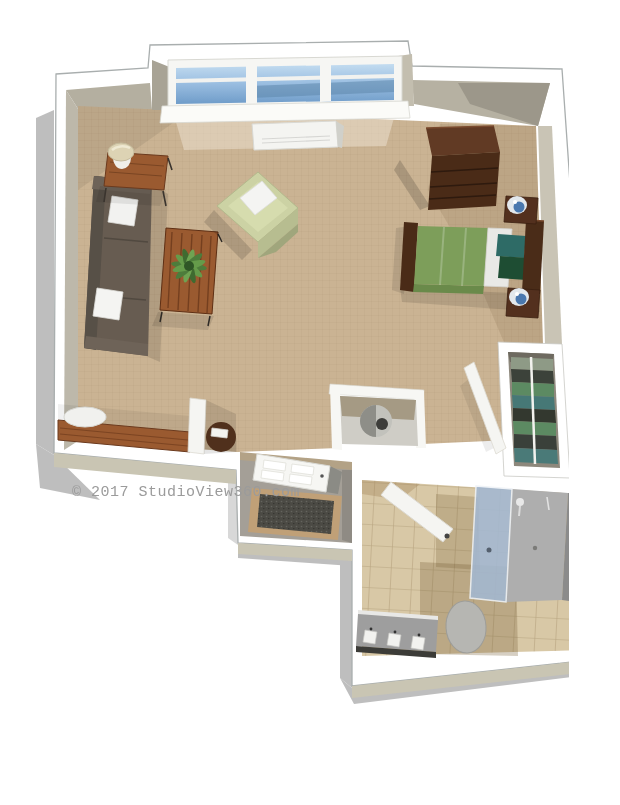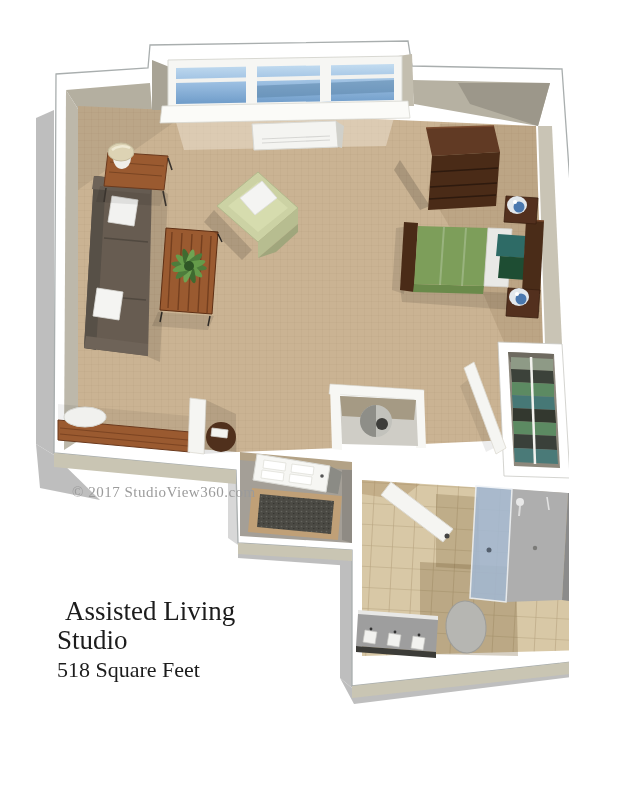--- a/index.html
+++ b/index.html
@@ -1,17 +1,17 @@
 <!DOCTYPE html>
 <html><head>
 <meta charset="utf-8">
 <style>
   html,body{margin:0;padding:0;background:#ffffff;}
   .canvas{position:relative;width:569px;height:805px;background:#ffffff;overflow:hidden;
-          font-family:Liberation Serif, serif;}
+          font-family:Liberation Mono, monospace;}
   .plan-svg{position:absolute;left:0;top:0;}
   .watermark{position:absolute;left:72px;top:484px;font-size:15px;color:#9b9b9b;
              letter-spacing:.5px;white-space:nowrap;}
   .caption{position:absolute;left:57px;top:597px;color:#1c1c1c;}
   .caption .t1{font-size:27px;line-height:29px;margin-left:8px;}
   .caption .t2{font-size:27px;line-height:29px;}
   .caption .sub{font-size:22px;line-height:26px;margin-top:2px;}
   .footer{position:absolute;left:16px;top:771px;font-size:15.5px;color:#141414;}
 </style>
 </head>
@@ -272,20 +272,15 @@
       <polygon points="413,636 425,638 423,650 411,648" fill="#f2f2ef" stroke="#c9c9c4" stroke-width="0.7"></polygon>
       <circle cx="371" cy="629" r="1.4" fill="#333"></circle>
       <circle cx="395" cy="632" r="1.4" fill="#333"></circle>
       <circle cx="419" cy="635" r="1.4" fill="#333"></circle>
     </g>
   </g>
 </svg>
 
 <div class="watermark">© 2017 StudioView360.com</div>
 
-<div class="caption">
-  <div class="t1">Assisted Living</div>
-  <div class="t2">Studio</div>
-  <div class="sub">518 Square Feet</div>
+
+
 </div>
 
-
-</div>
-
 </body></html>

